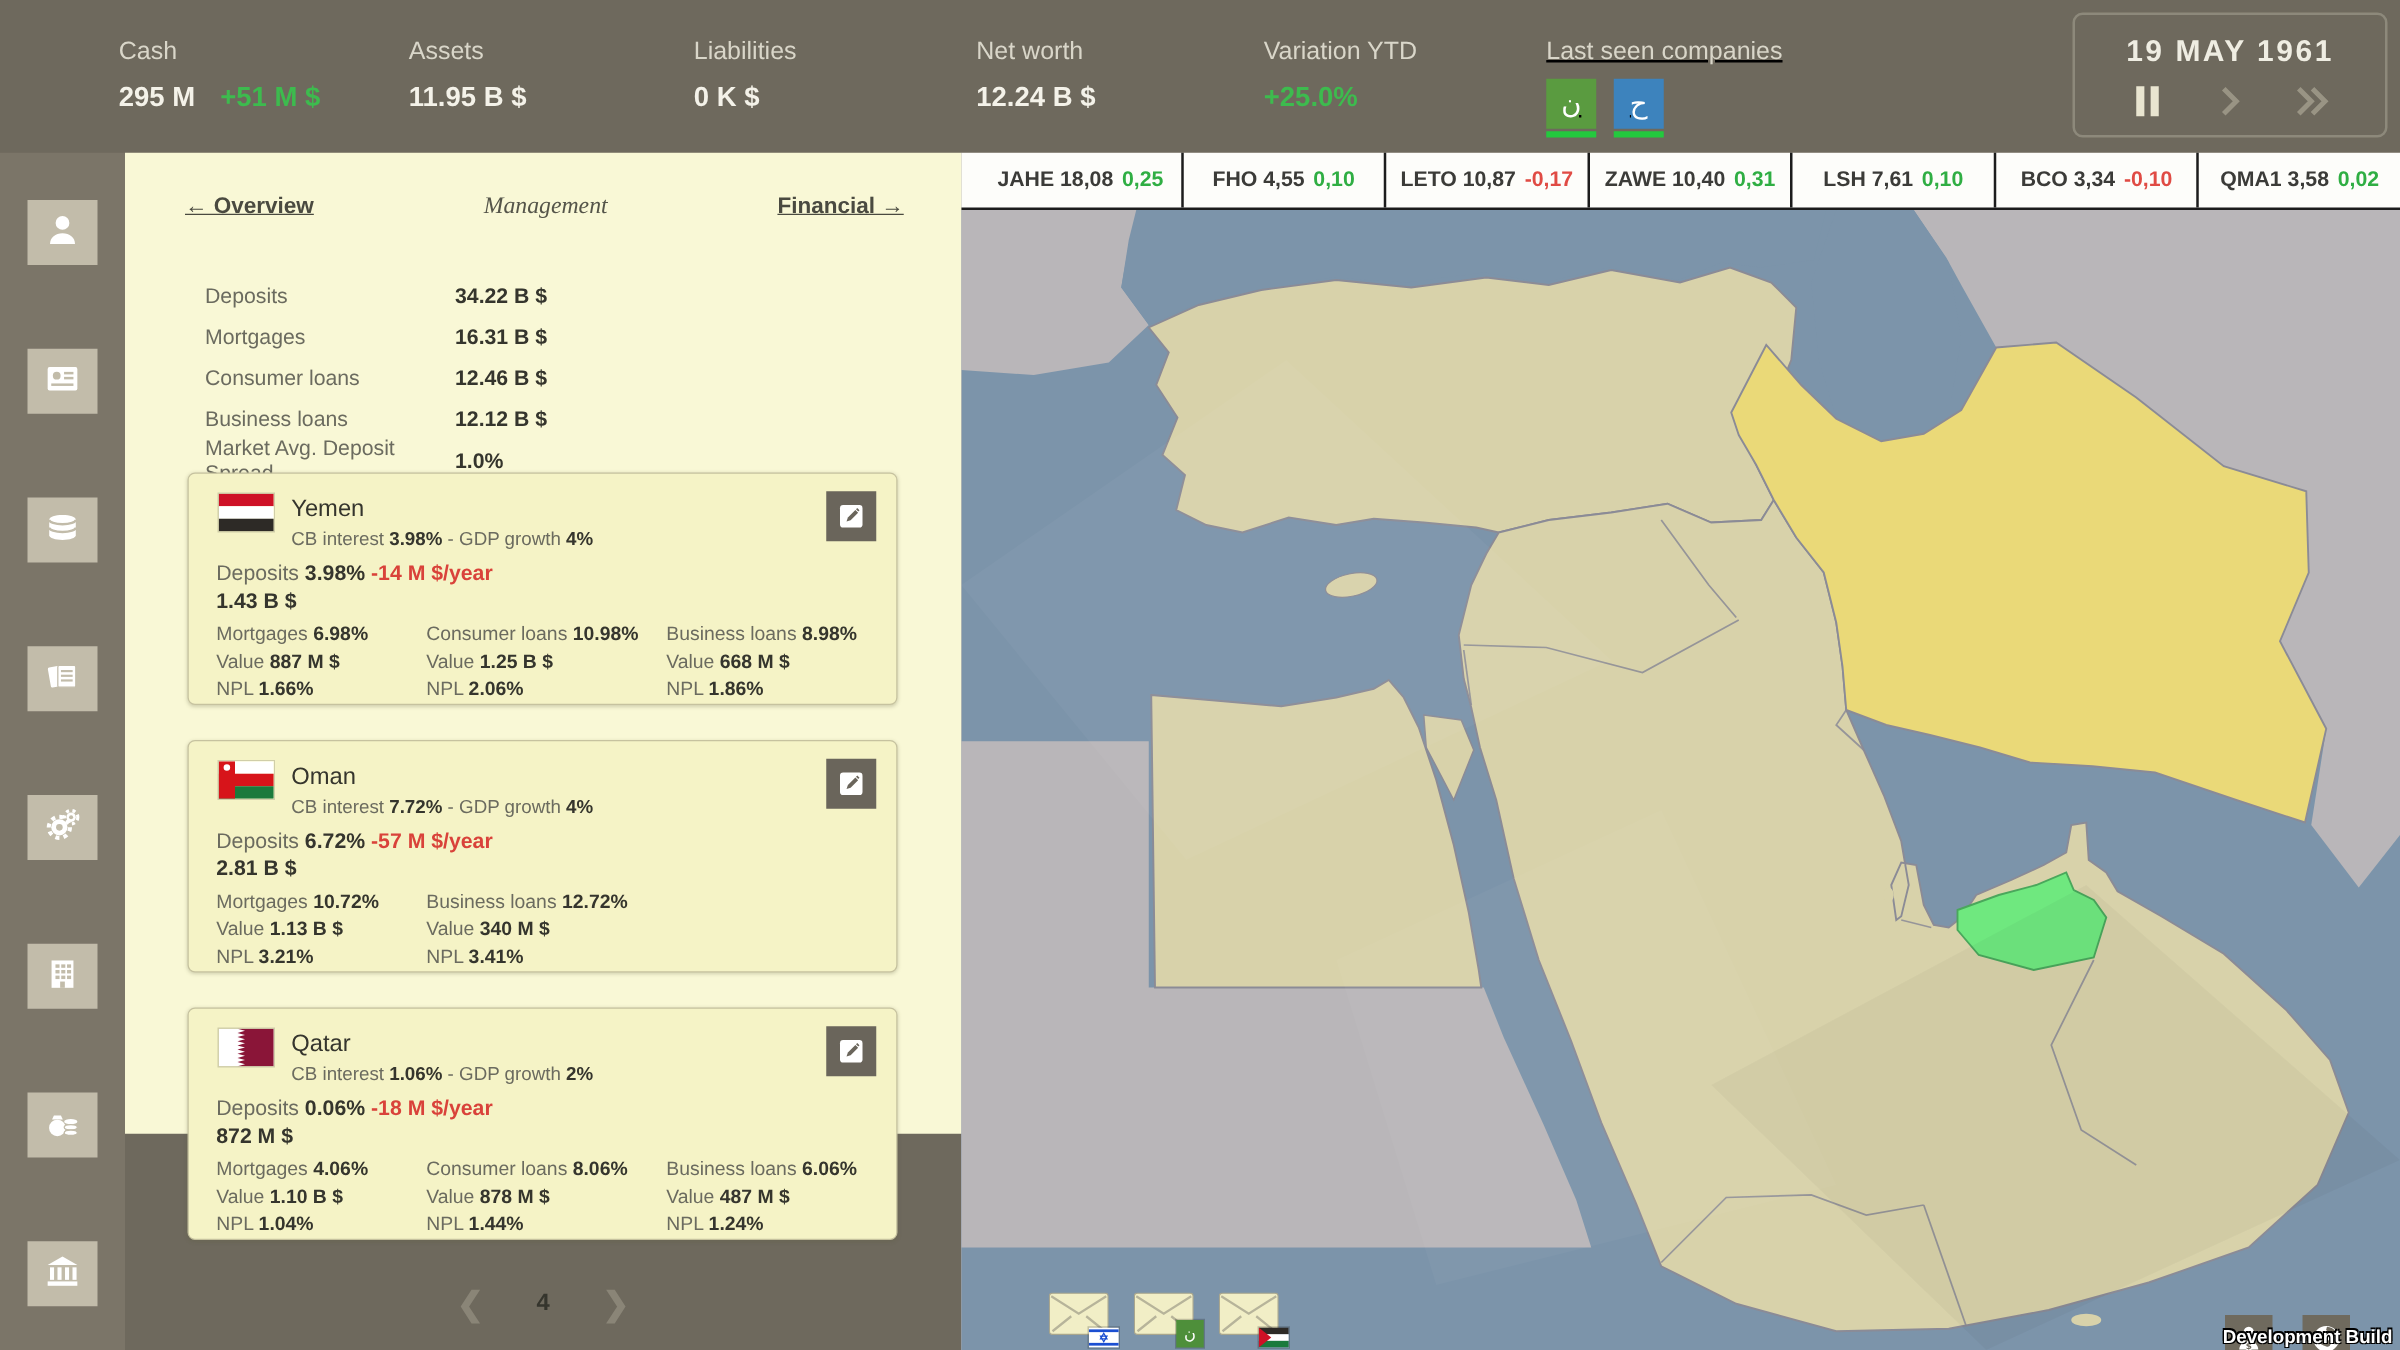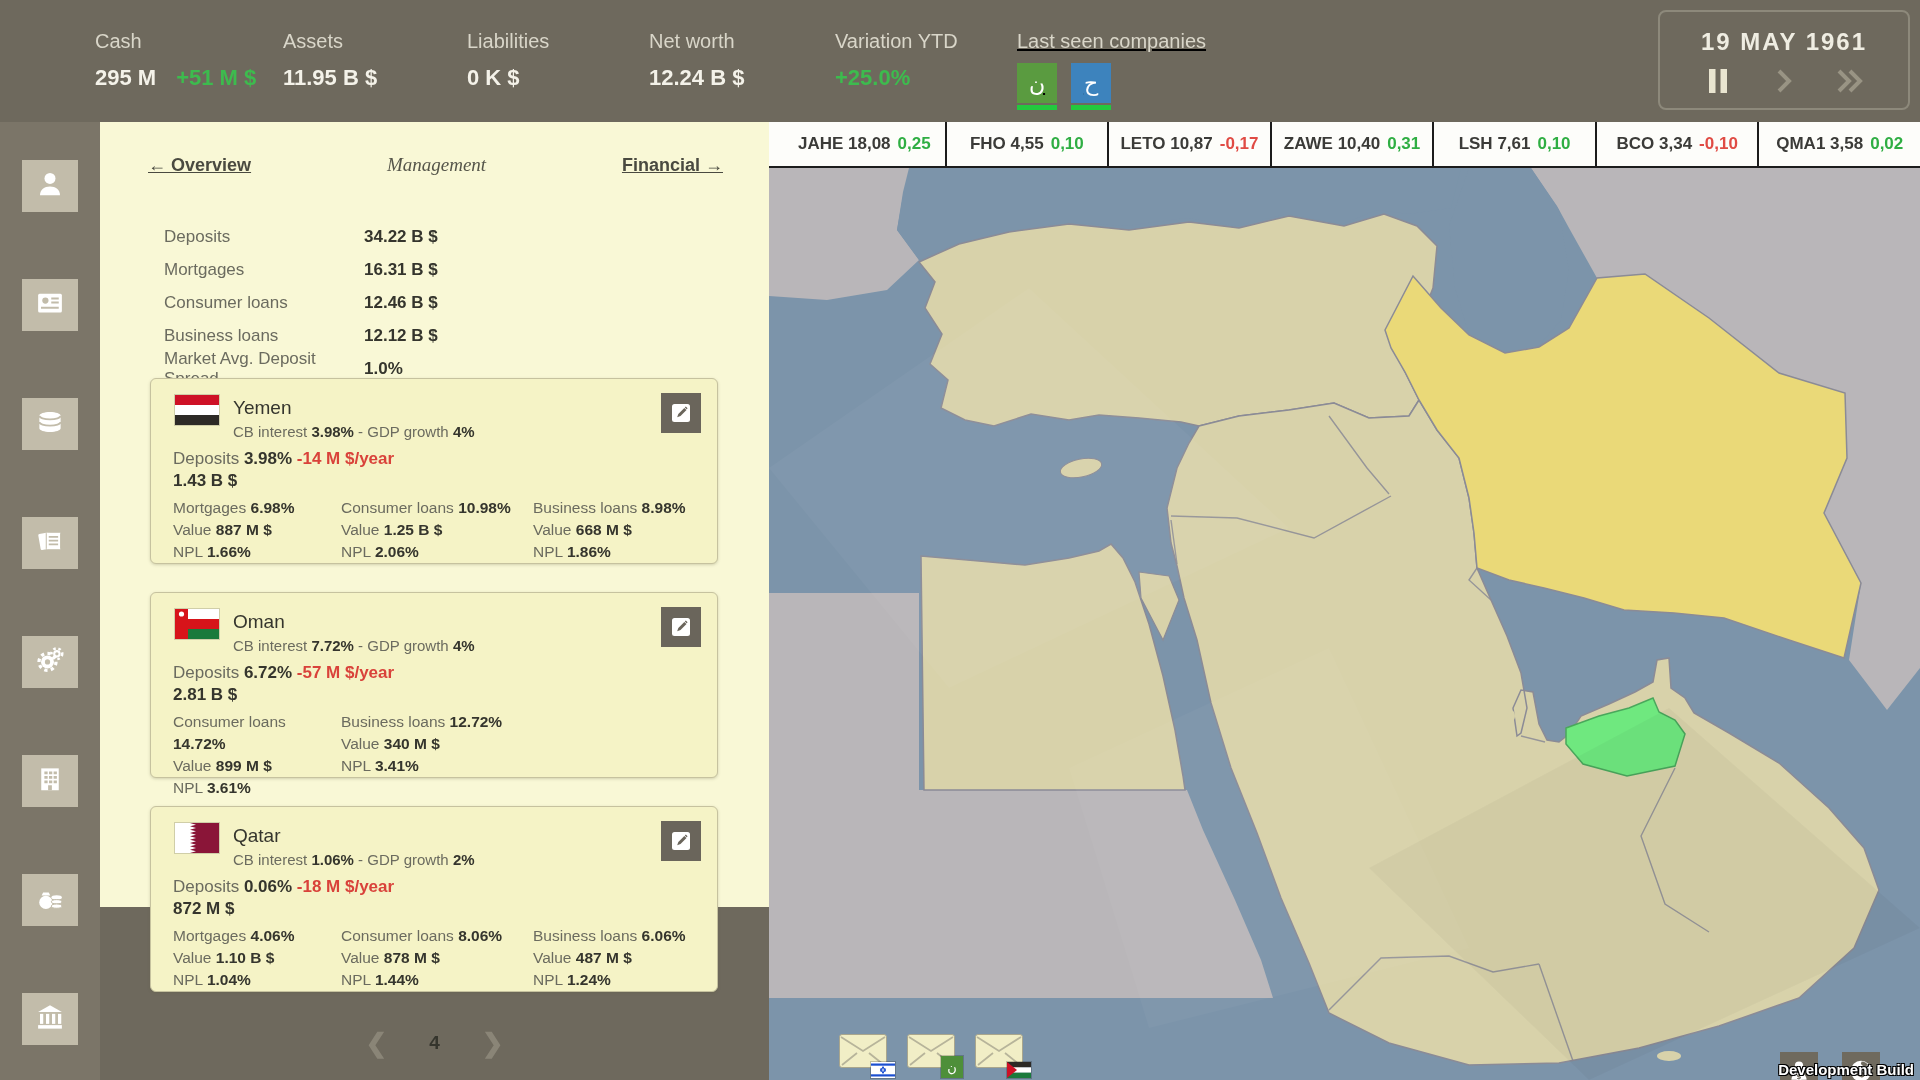--- a/index.html
+++ b/index.html
@@ -11,21 +11,21 @@
     --sea:#7c94aa; --land:#d8d2aa; --iran:#ead978; --uae:#6fe87f;
     --map-grey:#b9b6b9; --border-line:#8b8b96; --date-border:#8d897b;
   }
   *{margin:0;padding:0;box-sizing:border-box;}
   html,body{width:1920px;height:1080px;overflow:hidden;background:#444;}
   body{font-family:"Liberation Sans",sans-serif;position:relative;}
   .page{position:absolute;inset:0;width:1920px;height:1080px;background:var(--topbar);}
 
   
   .topbar{position:absolute;left:0;top:0;width:1920px;height:122px;background:var(--topbar);z-index:30;}
-  .topbar-stats{position:absolute;left:95px;top:0;height:100%;display:flex;}
+  .topbar-stats{position:absolute;left:95px;top:0;height:100%;display:flex;gap:44px;}
   .tstat{margin-right:46px;padding-top:30px;}
   .tstat .lbl{font-size:20px;color:var(--label-light);margin-bottom:12px;white-space:nowrap;}
   .tstat .val{font-size:22px;font-weight:bold;color:#f4f2e9;white-space:nowrap;}
   .tstat .delta{color:var(--accent-green);margin-left:20px;}
   .tstat .val.pos{color:var(--accent-green);}
   .tstat:nth-child(1){width:142px;}
   .tstat:nth-child(2){width:138px;}
   .tstat:nth-child(3){width:136px;}
   .tstat:nth-child(4){width:140px;}
   .tstat:nth-child(5){width:136px;}
@@ -335,23 +335,23 @@
       <span>-</span>
       <span>GDP growth</span> <b>4%</b>
     </div>
     <div class="depline">
       <span>Deposits</span> <b>6.72%</b>
       <span class="neg">-57 M $/year</span>
     </div>
     <div class="depval">2.81 B $</div>
     <div class="cols">
       <div class="ccol">
-        <div><span>Consumer loans</span> <b>14.72%</b></div>
-        <div><span>Value</span> <b>899 M $</b></div>
-        <div><span>NPL</span> <b>3.61%</b></div>
+        <div><span>Mortgages</span> <b>10.72%</b></div>
+        <div><span>Value</span> <b>1.13 B $</b></div>
+        <div><span>NPL</span> <b>3.21%</b></div>
       </div>
       <div class="ccol">
         <div><span>Business loans</span> <b>12.72%</b></div>
         <div><span>Value</span> <b>340 M $</b></div>
         <div><span>NPL</span> <b>3.41%</b></div>
       </div>
     </div>
     <div class="edit-btn">
       <svg width="24" height="24" viewBox="0 0 24 24">
         <rect x="3" y="3" width="18" height="18" rx="2.5" fill="#fff"></rect>

